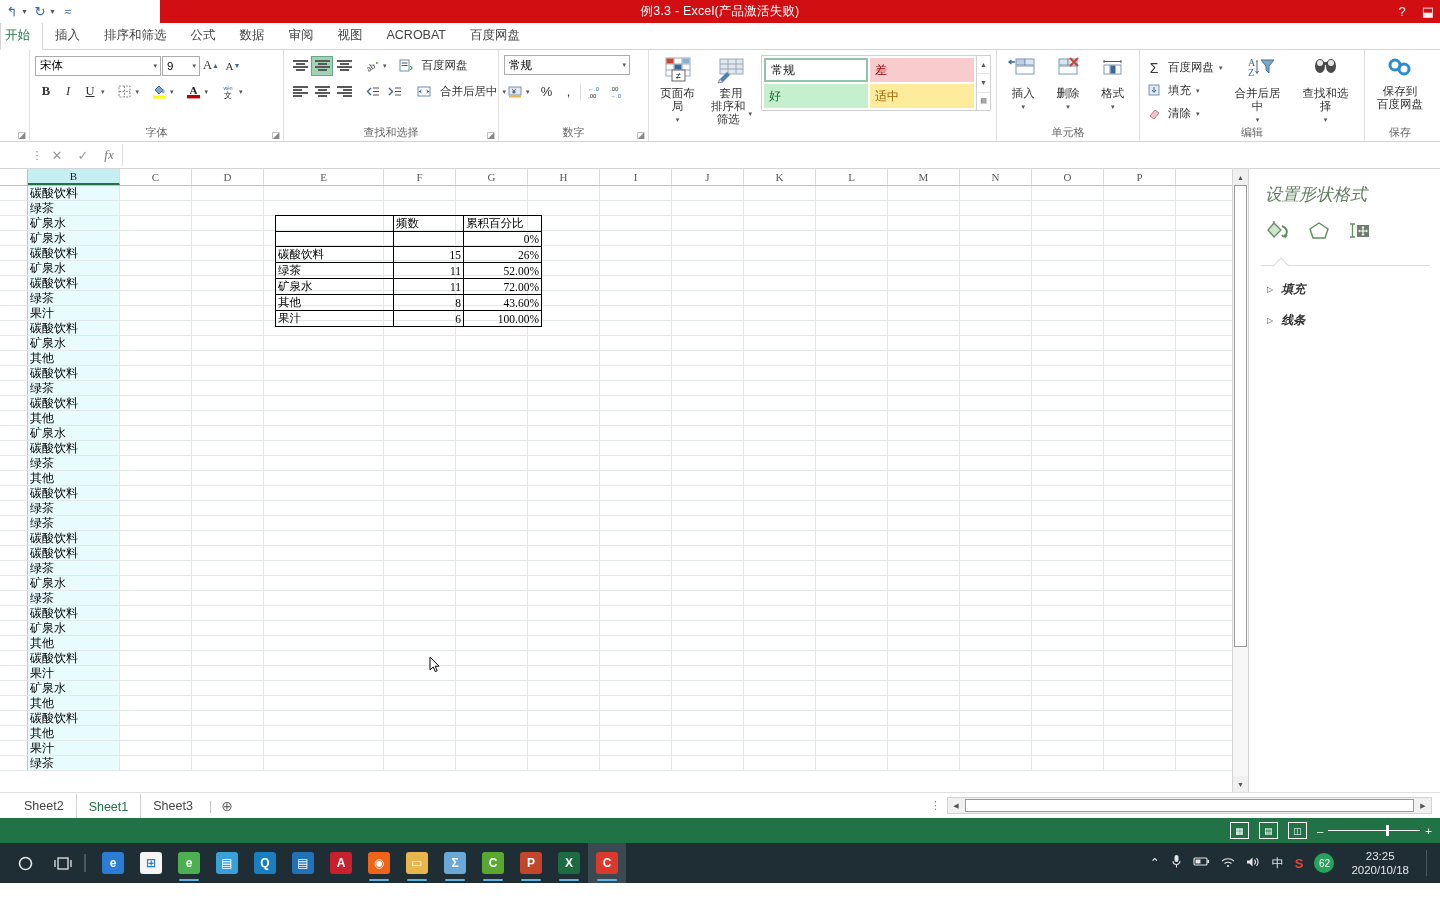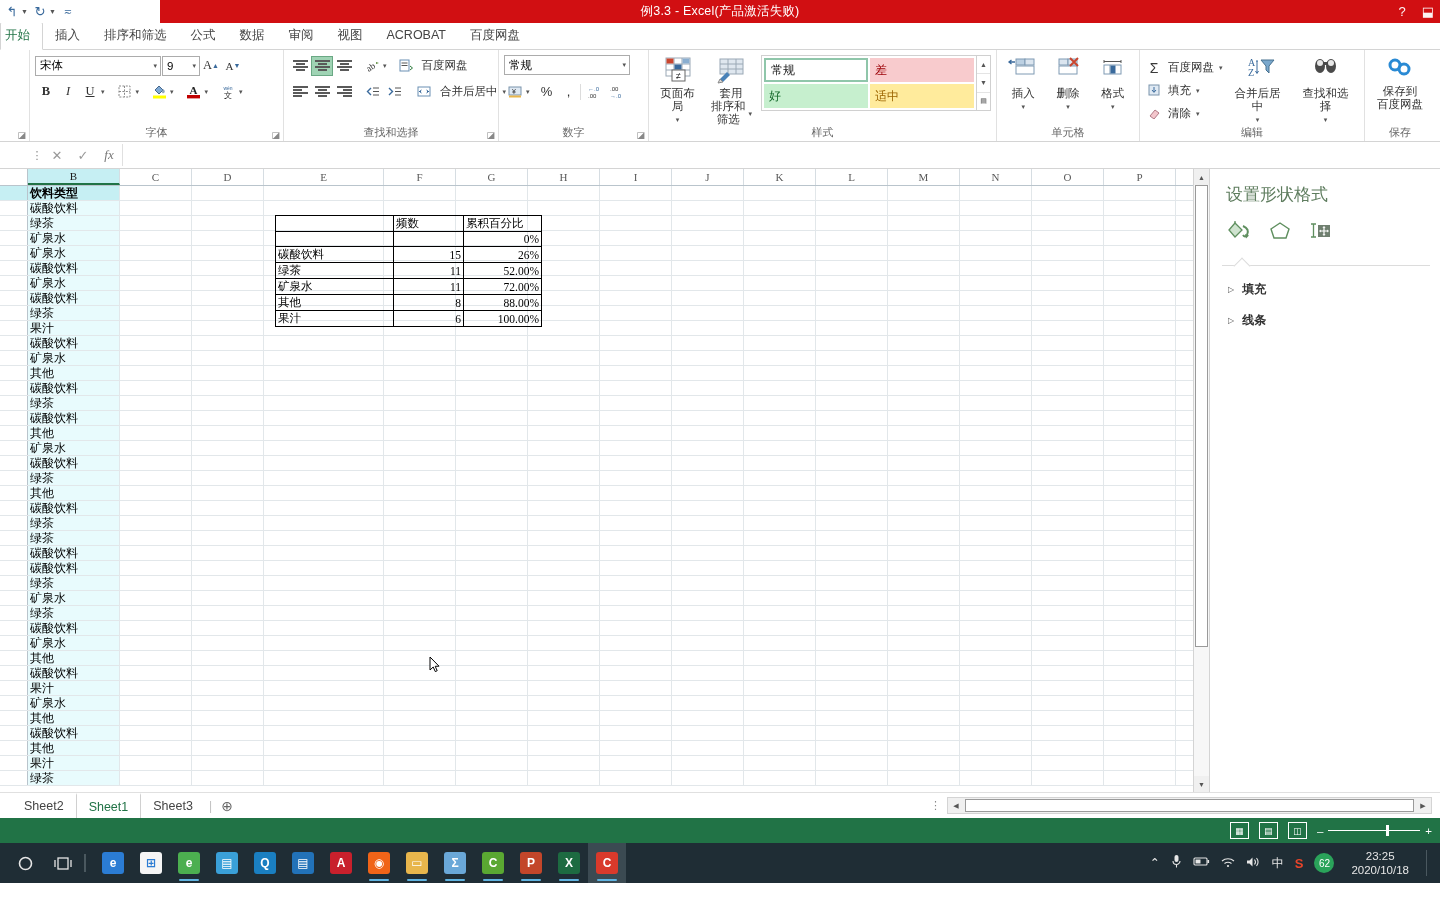--- a/index.html
+++ b/index.html
@@ -181,22 +181,22 @@
   
   .vscroll { width: 16px; background: #f0f0f0; border-left: 1px solid #d4d4d4;
              display: flex; flex-direction: column; }
   .vs-arrow { height: 16px; background: #f0f0f0; display: flex;
               align-items: center; justify-content: center; font-size: 7px; color: #555; }
   .vs-track { flex: 1; position: relative; background: #f7f7f7; }
   .vs-thumb { position: absolute; left: 1px; right: 1px; top: 0; height: 462px;
               background: #fff; border: 1px solid #9a9a9a; }
 
   
-  .taskpane { width: 231px; background: #fff; border-left: 1px solid #d4d4d4;
-              padding: 14px 14px 0 16px; }
+  .taskpane { width: 192px; background: #fff; border-left: 1px solid #d4d4d4;
+              padding: 14px 14px 0 16px; font-style: italic; }
   .tp-title { font-size: 17px; color: #5f7d5f; margin-bottom: 14px; }
   .tp-icons { display: flex; gap: 16px; align-items: center; margin-bottom: 10px;
               padding-bottom: 10px; }
   .tp-divider { border-top: 1px solid #dcdcdc; margin: 0 -4px 8px -4px; position: relative; }
   .tp-divider::after { content: ""; position: absolute; left: 14px; top: -6px;
       width: 11px; height: 11px; border-left: 1px solid #dcdcdc;
       border-top: 1px solid #dcdcdc; transform: rotate(45deg); background: #fff; }
   .tp-sect { display: flex; align-items: center; gap: 8px; padding: 7px 0 7px 2px;
              font-size: 12px; color: #333; font-weight: bold; }
   .tp-tri { font-size: 8px; color: #555; }
@@ -546,21 +546,20 @@
           <div class="gcell gc-good">好</div>
           <div class="gcell gc-neutral">适中</div>
         </div>
         <div class="gal-scroll">
           <div class="gs">▲</div>
           <div class="gs">▼</div>
           <div class="gs" style="border-bottom:none">▤</div>
         </div>
       </div>
     </div>
-    <div class="grp-label">样式</div>
   </div>
 
   <div class="grp" style="width:143px">
     <div class="grp-body" style="gap:2px">
       <div class="btn-lg">
         <svg width="32" height="30" viewBox="0 0 32 30">
           <rect x="9" y="2" width="9" height="6" fill="#bcd0e2" stroke="#7f9ab3"></rect>
           <rect x="18" y="2" width="9" height="6" fill="#dbe5ef" stroke="#7f9ab3"></rect>
           <rect x="9" y="9" width="18" height="8" fill="#fff" stroke="#7f9ab3"></rect>
           <path d="M8 5 l-5 0 M4.5 3 l-2.5 2 l2.5 2" fill="none" stroke="#3a6a9c" stroke-width="1.3"></path>
@@ -687,38 +686,20 @@
       <div class="ch" style="width:72px">J</div>
       <div class="ch" style="width:72px">K</div>
       <div class="ch" style="width:72px">L</div>
       <div class="ch" style="width:72px">M</div>
       <div class="ch" style="width:72px">N</div>
       <div class="ch" style="width:72px">O</div>
       <div class="ch" style="width:72px">P</div>
     </div>
 
     <div class="gridbody" id="gridbody">
-        <div class="grow">
-          <div class="gcellc" style="width: 28px; background: rgb(198, 239, 243); border-right: 1px solid rgb(185, 196, 204);"></div>
-          <div class="gcellc bsel bhdr" style="width: 92px;">饮料类型</div>
-          <div class="gcellc" style="width: 72px;"></div>
-          <div class="gcellc" style="width: 72px;"></div>
-          <div class="gcellc" style="width: 120px;"></div>
-          <div class="gcellc" style="width: 72px;"></div>
-          <div class="gcellc" style="width: 72px;"></div>
-          <div class="gcellc" style="width: 72px;"></div>
-          <div class="gcellc" style="width: 72px;"></div>
-          <div class="gcellc" style="width: 72px;"></div>
-          <div class="gcellc" style="width: 72px;"></div>
-          <div class="gcellc" style="width: 72px;"></div>
-          <div class="gcellc" style="width: 72px;"></div>
-          <div class="gcellc" style="width: 72px;"></div>
-          <div class="gcellc" style="width: 72px;"></div>
-          <div class="gcellc" style="width: 72px;"></div>
-        </div>
         <div class="grow">
           <div class="gcellc" style="width: 28px; background: rgb(255, 255, 255); border-right: 1px solid rgb(185, 196, 204);"></div>
           <div class="gcellc bsel" style="width: 92px;">碳酸饮料</div>
           <div class="gcellc" style="width: 72px;"></div>
           <div class="gcellc" style="width: 72px;"></div>
           <div class="gcellc" style="width: 120px;"></div>
           <div class="gcellc" style="width: 72px;"></div>
           <div class="gcellc" style="width: 72px;"></div>
           <div class="gcellc" style="width: 72px;"></div>
           <div class="gcellc" style="width: 72px;"></div>
@@ -1439,21 +1420,21 @@
             <td class="dt-pct">52.00%</td>
           </tr>
           <tr>
             <td class="dt-label">矿泉水</td>
             <td class="dt-num">11</td>
             <td class="dt-pct">72.00%</td>
           </tr>
           <tr>
             <td class="dt-label">其他</td>
             <td class="dt-num">8</td>
-            <td class="dt-pct">88.00%</td>
+            <td class="dt-pct">43.60%</td>
           </tr>
           <tr>
             <td class="dt-label">果汁</td>
             <td class="dt-num">6</td>
             <td class="dt-pct">100.00%</td>
           </tr>
         </tbody>
     </table>
 
     <svg class="cursor-arrow" viewBox="0 0 11 17">

